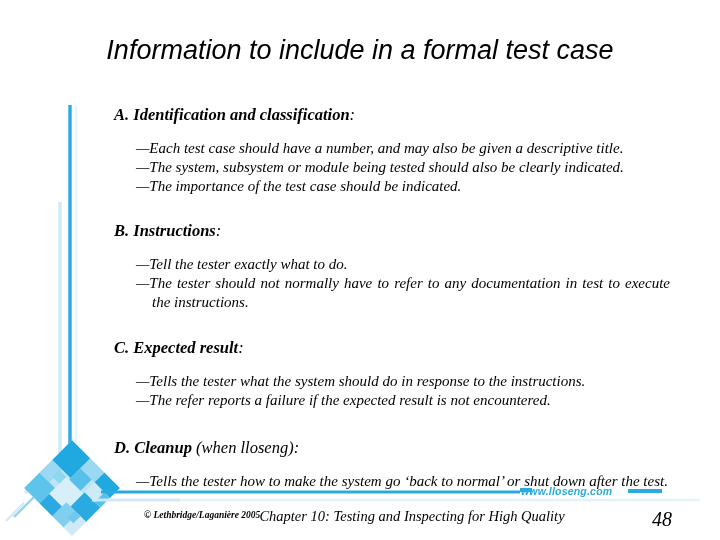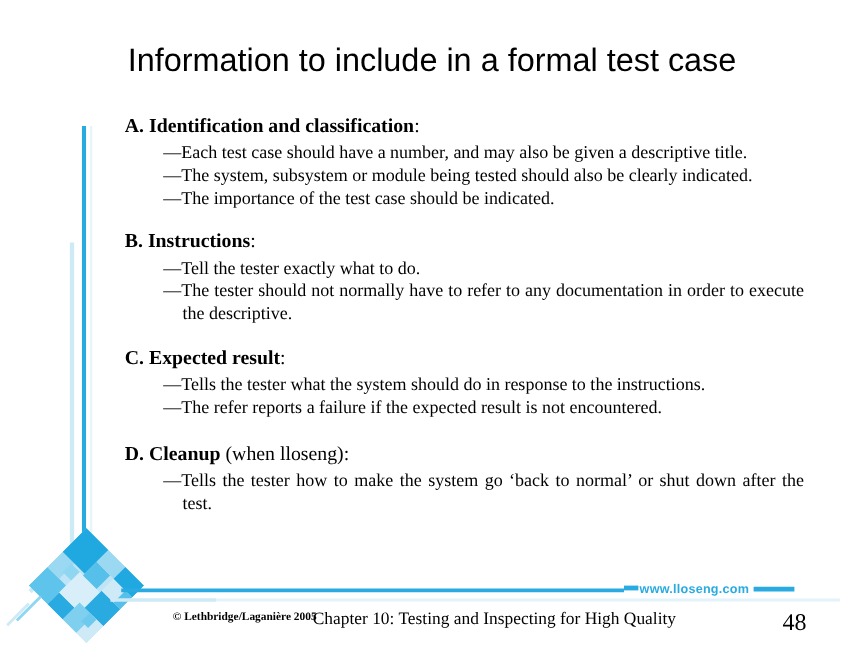--- a/index.html
+++ b/index.html
@@ -7,20 +7,21 @@
     padding: 0;
     background: #ffffff;
   }
   .slide {
     position: relative;
     width: 720px;
     height: 540px;
     background: #ffffff;
     overflow: hidden;
     font-family: "Liberation Serif", serif;
+    font-style: italic;
   }
 
   
   .slide-title {
     position: absolute;
     left: 0;
     top: 36px;
     width: 720px;
     text-align: center;
     font-family: "Liberation Sans", sans-serif;
@@ -41,21 +42,21 @@
     top: 90px;
     width: 570px;
   }
   .section { margin: 0 0 0 0; }
   .section-head {
     font-family: "Liberation Serif", serif;
     font-size: 16.5px;
     font-weight: 700;
     color: #000000;
     line-height: 1.28;
-    margin: 4px;
+    margin: 14px;
     padding: 0;
   }
   .section-head .thin { font-weight: 400; }
   .bullets {
     margin: 1px 0 6px 0;
     padding: 0;
     list-style: none;
   }
   .bullet {
     position: relative;
@@ -108,21 +109,21 @@
     left: 640px;
     top: 0;
     width: 40px;
     text-align: left;
     font-family: "Liberation Serif", serif;
     font-size: 20px;
     color: #000000;
   }
   .weburl {
     position: absolute;
-    left: 533px;
+    left: 521px;
     top: 485px;
     font-family: "Liberation Sans", sans-serif;
     font-size: 10.5px;
     font-weight: 700;
     color: #29ABE2;
     letter-spacing: 0.2px;
     white-space: nowrap;
   }
 </style>
 </head>
@@ -186,21 +187,21 @@
         <li class="bullet">—The importance of the test case should be indicated.</li>
       </ul>
     </div>
 
     <div class="gap-sm"></div>
 
     <div class="section">
       <div class="section-head"><span>B. Instructions</span><span class="thin">:</span></div>
       <ul class="bullets">
         <li class="bullet">—Tell the tester exactly what to do.</li>
-        <li class="bullet justify">—The tester should not normally have to refer to any documentation in order to execute the descriptive.</li>
+        <li class="bullet justify">—The tester should not normally have to refer to any documentation in test to execute the instructions.</li>
       </ul>
     </div>
 
     <div class="gap-sm"></div>
 
     <div class="section">
       <div class="section-head"><span>C. Expected result</span><span class="thin">:</span></div>
       <ul class="bullets">
         <li class="bullet justify">—Tells the tester what the system should do in response to the instructions.</li>
         <li class="bullet">—The refer reports a failure if the expected result is not encountered.</li>

